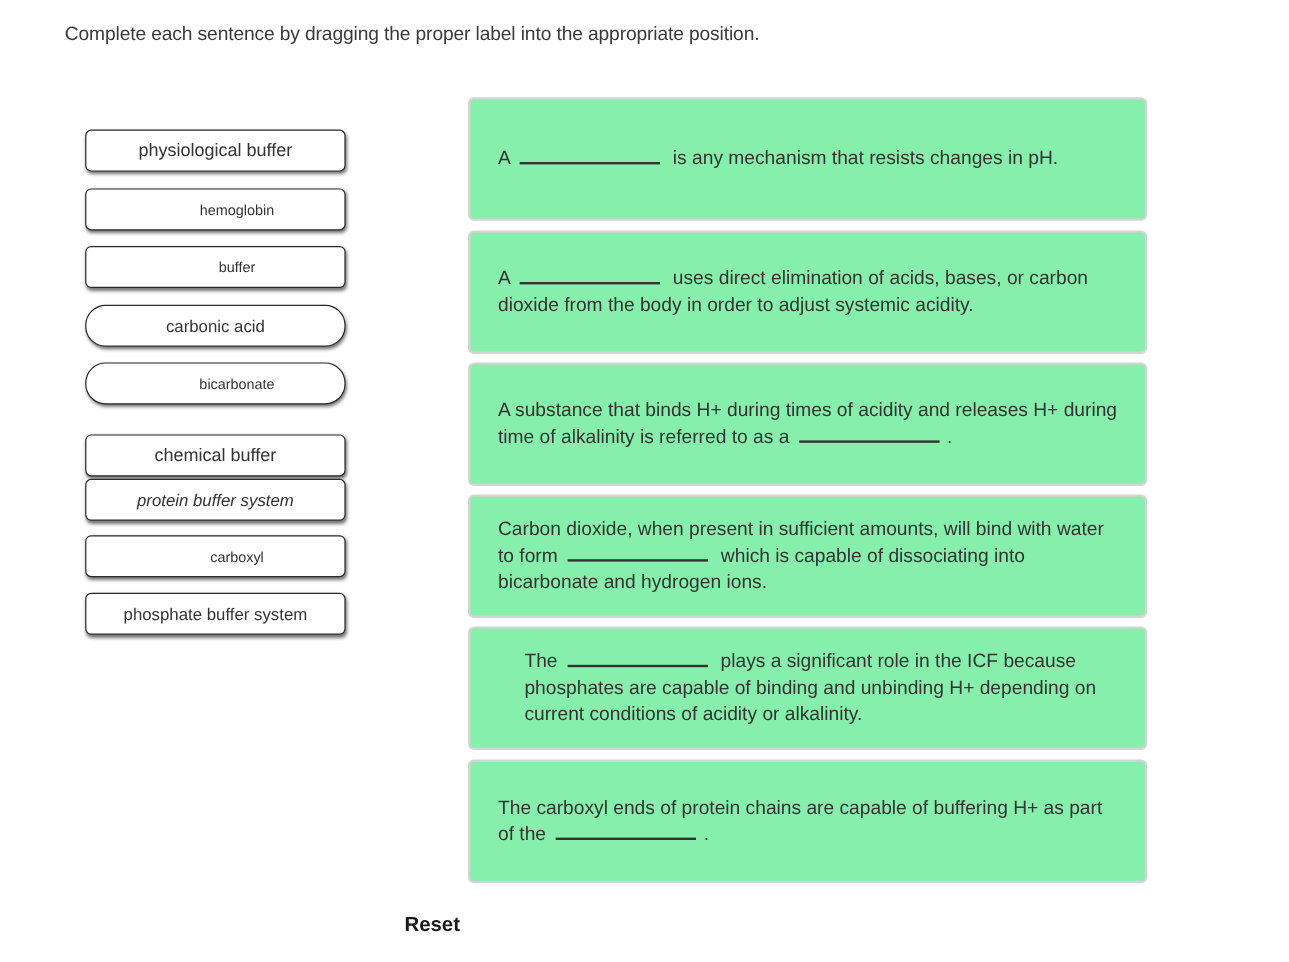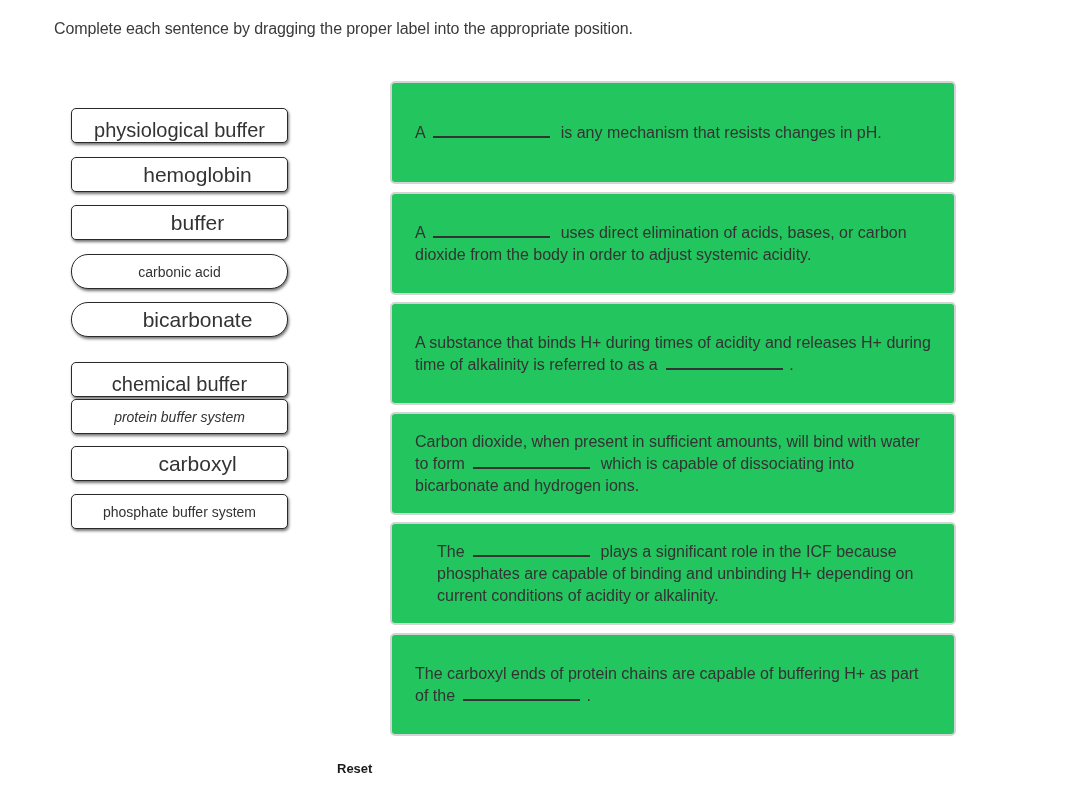--- a/index.html
+++ b/index.html
@@ -39,38 +39,38 @@
       background: #ffffff;
       box-shadow: 1px 2px 3px rgba(0,0,0,0.55);
       display: flex;
       align-items: center;
       justify-content: center;
       color: #333333;
       cursor: grab;
       box-sizing: border-box;
     }
     .label.small { font-size: 14px; }
-    .label.medium { font-size: 20px; align-items: flex-end; }
-    .label.large { font-size: 21px; padding-left: 36px; }
+    .label.medium { font-size: 15px; }
+    .label.large { font-size: 12px; padding-left: 36px; }
 
     .sentences {
       position: absolute;
       left: 390px;
       top: 81px;
       width: 566px;
     }
     .sentence-box {
       position: absolute;
       left: 0;
       width: 566px;
       height: 103px;
       box-sizing: border-box;
       border: 2px solid #d4d4d4;
       border-radius: 5px;
-      background: #22c55e;
+      background: #86efac;
       padding: 0 22px 0 23px;
       display: flex;
       align-items: center;
       font-size: 16px;
       line-height: 22px;
       color: #333333;
     }
     .sentence-text { display: block; }
     .blank {
       display: inline-block;
@@ -80,21 +80,21 @@
       vertical-align: baseline;
       margin: 0 6px 0 4px;
       position: relative;
       top: 0px;
       cursor: pointer;
     }
     .reset {
       position: absolute;
       left: 337px;
       top: 761px;
-      font-size: 13px;
+      font-size: 17px;
       font-weight: bold;
       color: #1a1a1a;
       cursor: pointer;
     }
   </style>
 </head>
 <body>
 
 <div class="instructions">Complete each sentence by dragging the proper label into the appropriate position.</div>
 

